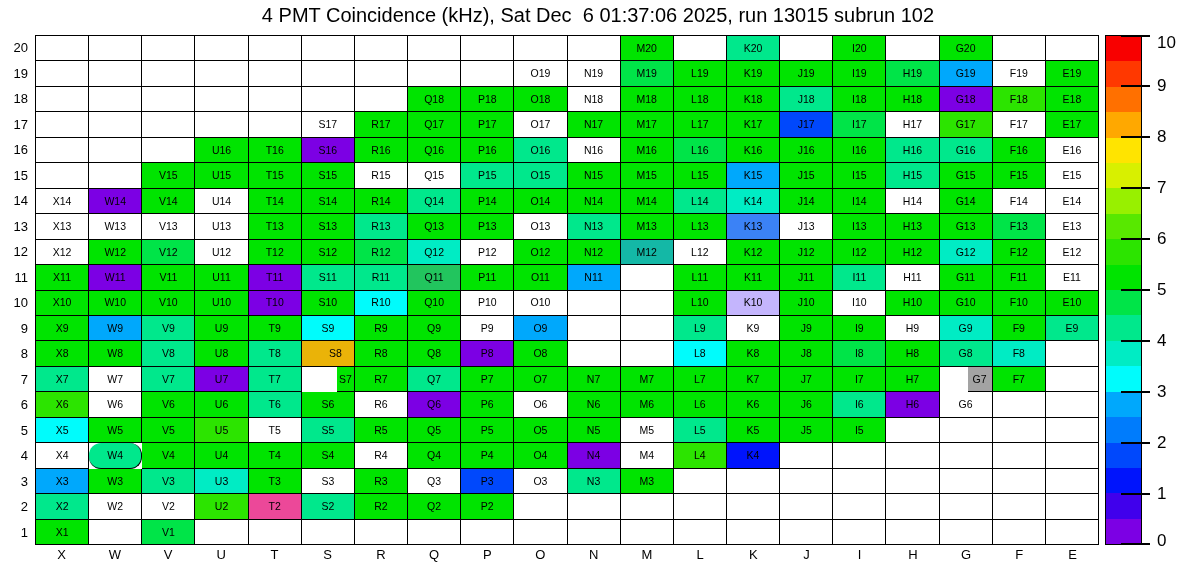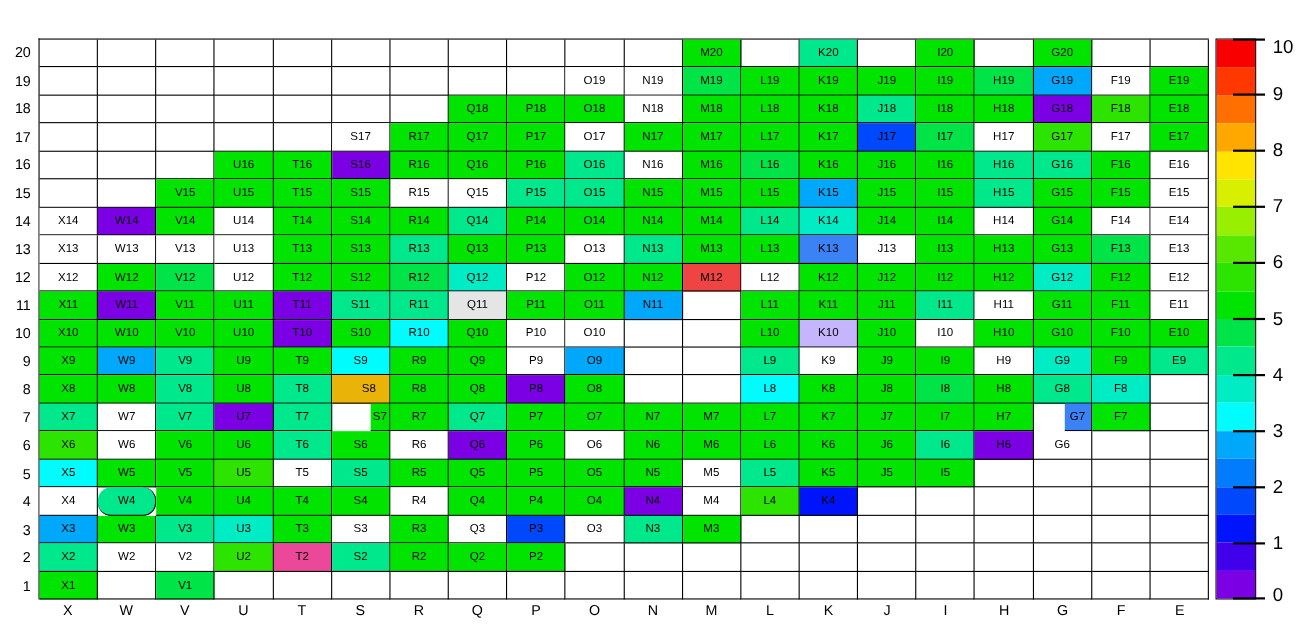--- a/index.html
+++ b/index.html
@@ -47,20 +47,21 @@
   .ctick{position:absolute;left:16px;width:29px;height:2px;background:#000;}
   .cticklab{
     position:absolute;left:52px;width:38px;height:20px;
     font-size:17px;line-height:20px;text-align:left;
   }
 </style>
 </head>
 <body>
 
 <div id="stage">
+  <div id="title">4 PMT Coincidence (kHz), Sat Dec  6 01:37:06 2025, run 13015 subrun 102</div>
   <div id="ylabels">
       <div class="ylab">20</div>
       <div class="ylab">19</div>
       <div class="ylab">18</div>
       <div class="ylab">17</div>
       <div class="ylab">16</div>
       <div class="ylab">15</div>
       <div class="ylab">14</div>
       <div class="ylab">13</div>
       <div class="ylab">12</div>
@@ -241,37 +242,37 @@
       <div class="cell" style="background: rgb(0, 228, 0);">W12</div>
       <div class="cell" style="background: rgb(0, 228, 72);">V12</div>
       <div class="cell" style="background: rgb(255, 255, 255);">U12</div>
       <div class="cell" style="background: rgb(0, 228, 0);">T12</div>
       <div class="cell" style="background: rgb(0, 228, 0);">S12</div>
       <div class="cell" style="background: rgb(0, 228, 72);">R12</div>
       <div class="cell" style="background: rgb(0, 236, 196);">Q12</div>
       <div class="cell" style="background: rgb(255, 255, 255);">P12</div>
       <div class="cell" style="background: rgb(0, 228, 0);">O12</div>
       <div class="cell" style="background: rgb(0, 228, 0);">N12</div>
-      <div class="cell" style="background: #ef4444;">M12</div>
+      <div class="cell" style="background: #14b8a6;">M12</div>
       <div class="cell" style="background: rgb(255, 255, 255);">L12</div>
       <div class="cell" style="background: rgb(0, 228, 0);">K12</div>
       <div class="cell" style="background: rgb(0, 228, 0);">J12</div>
       <div class="cell" style="background: rgb(0, 228, 0);">I12</div>
       <div class="cell" style="background: rgb(0, 228, 0);">H12</div>
       <div class="cell" style="background: rgb(0, 236, 196);">G12</div>
       <div class="cell" style="background: rgb(0, 228, 0);">F12</div>
       <div class="cell" style="background: rgb(255, 255, 255);">E12</div>
       <div class="cell" style="background: rgb(0, 228, 0);">X11</div>
       <div class="cell" style="background: rgb(124, 0, 228);">W11</div>
       <div class="cell" style="background: rgb(0, 228, 0);">V11</div>
       <div class="cell" style="background: rgb(0, 228, 0);">U11</div>
       <div class="cell" style="background: rgb(124, 0, 228);">T11</div>
       <div class="cell" style="background: rgb(0, 232, 140);">S11</div>
       <div class="cell" style="background: rgb(0, 232, 140);">R11</div>
-      <div class="cell" style="background: #e5e5e5;">Q11</div>
+      <div class="cell" style="background: #22c55e;">Q11</div>
       <div class="cell" style="background: rgb(0, 228, 0);">P11</div>
       <div class="cell" style="background: rgb(0, 228, 0);">O11</div>
       <div class="cell" style="background: rgb(0, 168, 252);">N11</div>
       <div class="cell"></div>
       <div class="cell" style="background: rgb(0, 228, 0);">L11</div>
       <div class="cell" style="background: rgb(0, 228, 0);">K11</div>
       <div class="cell" style="background: rgb(0, 228, 0);">J11</div>
       <div class="cell" style="background: rgb(0, 232, 140);">I11</div>
       <div class="cell" style="background: rgb(255, 255, 255);">H11</div>
       <div class="cell" style="background: rgb(0, 228, 0);">G11</div>
@@ -347,21 +348,21 @@
       <div class="cell" style="background: rgb(0, 232, 140);">Q7</div>
       <div class="cell" style="background: rgb(0, 228, 0);">P7</div>
       <div class="cell" style="background: rgb(0, 228, 0);">O7</div>
       <div class="cell" style="background: rgb(0, 228, 0);">N7</div>
       <div class="cell" style="background: rgb(0, 228, 0);">M7</div>
       <div class="cell" style="background: rgb(0, 228, 0);">L7</div>
       <div class="cell" style="background: rgb(0, 228, 0);">K7</div>
       <div class="cell" style="background: rgb(0, 228, 0);">J7</div>
       <div class="cell" style="background: rgb(0, 228, 0);">I7</div>
       <div class="cell" style="background: rgb(0, 228, 0);">H7</div>
-      <div class="cell" style="background: #3b82f6; margin-left: 28px;">G7</div>
+      <div class="cell" style="background: #a3a3a3; margin-left: 28px;">G7</div>
       <div class="cell" style="background: rgb(0, 228, 0);">F7</div>
       <div class="cell"></div>
       <div class="cell" style="background: rgb(44, 228, 0);">X6</div>
       <div class="cell" style="background: rgb(255, 255, 255);">W6</div>
       <div class="cell" style="background: rgb(0, 228, 0);">V6</div>
       <div class="cell" style="background: rgb(0, 228, 0);">U6</div>
       <div class="cell" style="background: rgb(0, 232, 140);">T6</div>
       <div class="cell" style="background: rgb(0, 228, 0);">S6</div>
       <div class="cell" style="background: rgb(255, 255, 255);">R6</div>
       <div class="cell" style="background: rgb(124, 0, 228);">Q6</div>

